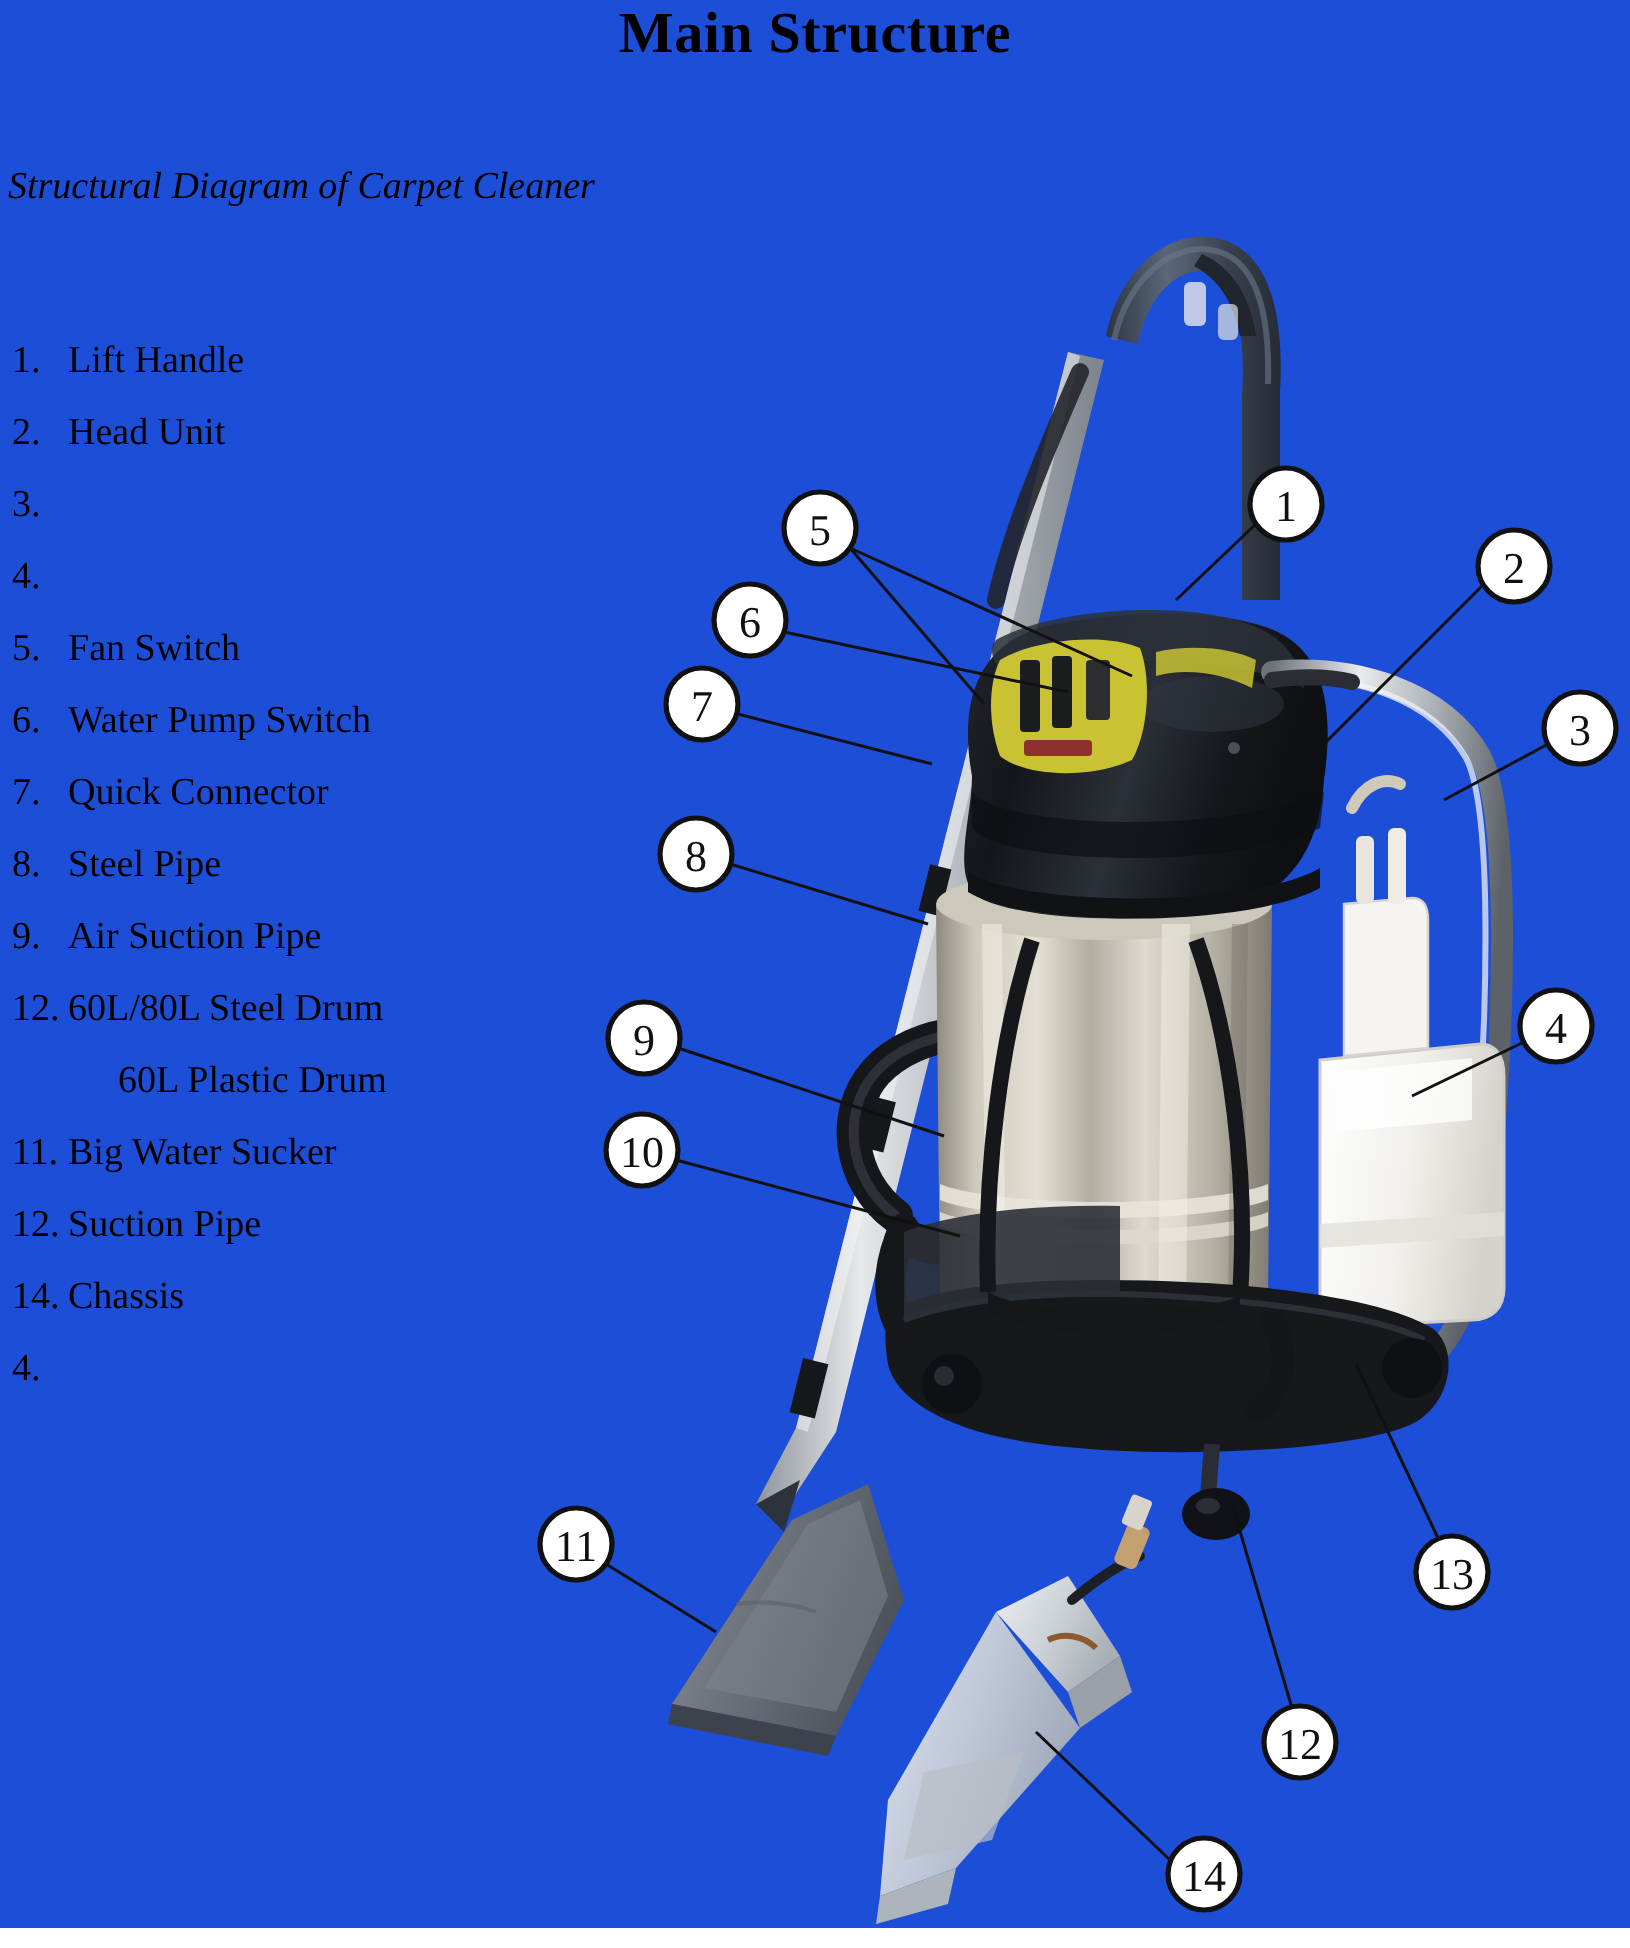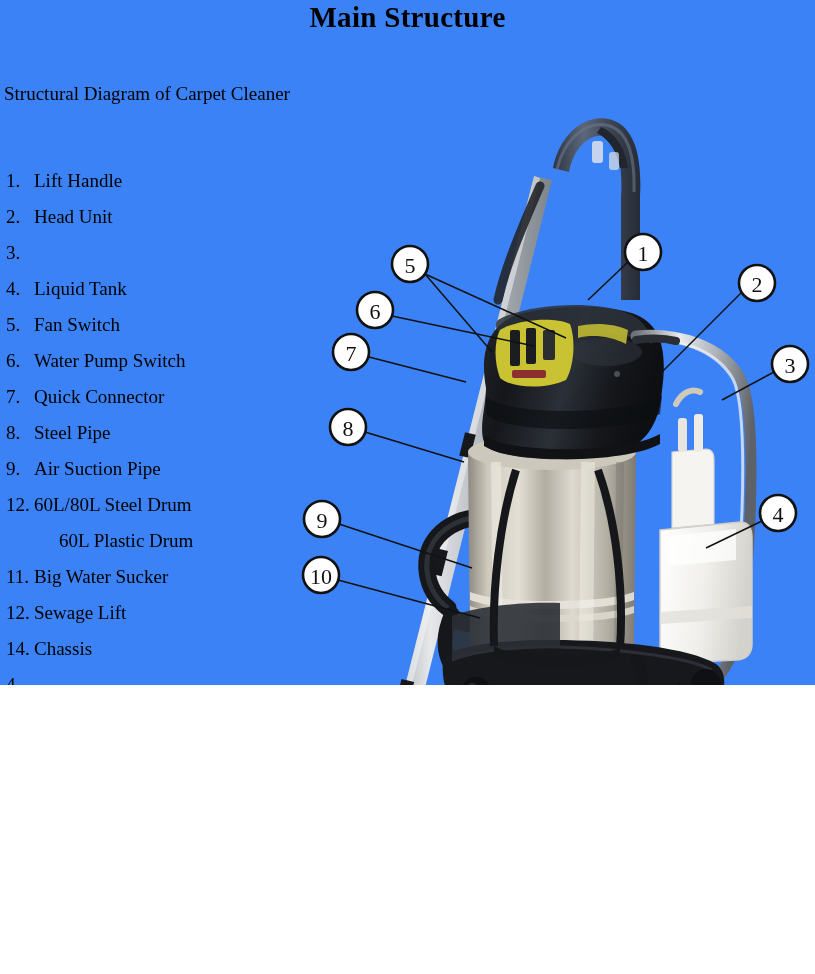--- a/index.html
+++ b/index.html
@@ -3,22 +3,22 @@
 <meta charset="utf-8">
 <style>
   html, body {
     margin: 0;
     padding: 0;
     background: #ffffff;
   }
   #page {
     position: relative;
     width: 815px;
-    height: 685px;
-    background: #3b82f6;
+    height: 964px;
+    background: #1d4ed8;
     overflow: hidden;
     font-family: "Liberation Serif", "DejaVu Serif", serif;
     color: #000000;
   }
   #title {
     position: absolute;
     top: 0px;
     left: 0px;
     width: 815px;
     text-align: center;
@@ -27,20 +27,21 @@
     letter-spacing: 0.3px;
     line-height: 34px;
   }
   #subtitle {
     position: absolute;
     top: 82px;
     left: 4px;
     font-size: 19px;
     line-height: 24px;
     white-space: nowrap;
+    font-style: italic;
   }
   #parts-list {
     position: absolute;
     top: 163px;
     left: 6px;
     width: 270px;
   }
   .part-row {
     display: flex;
     align-items: baseline;
@@ -94,21 +95,20 @@
       </div>
       <div class="part-row">
         <span class="part-num">2.</span>
         <span class="part-label">Head Unit</span>
       </div>
       <div class="part-row">
         <span class="part-num">3.</span>
       </div>
       <div class="part-row">
         <span class="part-num">4.</span>
-        <span class="part-label">Liquid Tank</span>
       </div>
       <div class="part-row">
         <span class="part-num">5.</span>
         <span class="part-label">Fan Switch</span>
       </div>
       <div class="part-row">
         <span class="part-num">6.</span>
         <span class="part-label">Water Pump Switch</span>
       </div>
       <div class="part-row">
@@ -130,21 +130,21 @@
       <div class="part-row continuation">
         <span class="part-num"></span>
         <span class="part-label">60L Plastic Drum</span>
       </div>
       <div class="part-row">
         <span class="part-num">11.</span>
         <span class="part-label">Big Water Sucker</span>
       </div>
       <div class="part-row">
         <span class="part-num">12.</span>
-        <span class="part-label">Sewage Lift</span>
+        <span class="part-label">Suction Pipe</span>
       </div>
       <div class="part-row">
         <span class="part-num">14.</span>
         <span class="part-label">Chassis</span>
       </div>
       <div class="part-row">
         <span class="part-num">4.</span>
       </div>
     </div>
 

